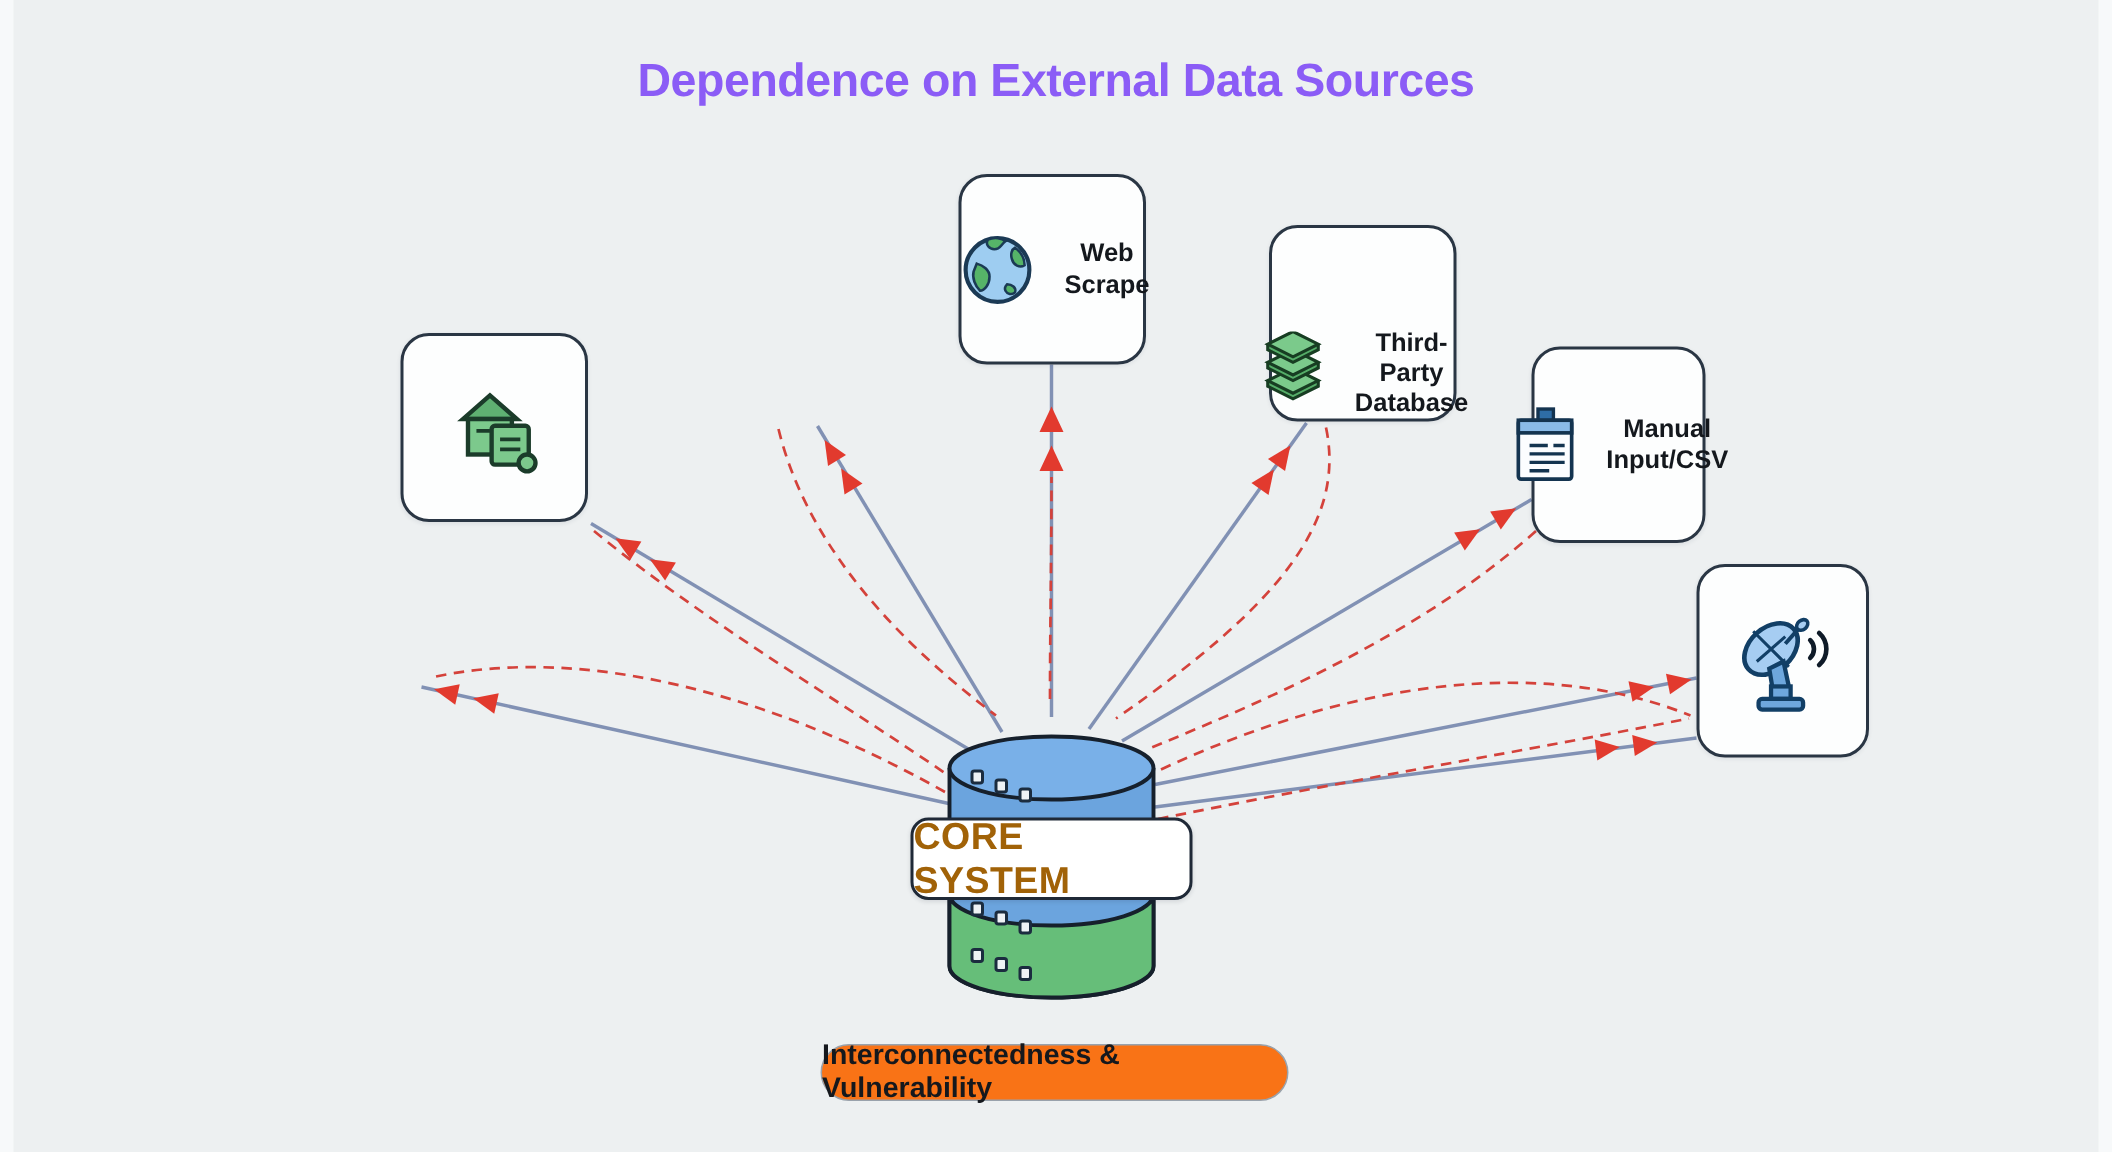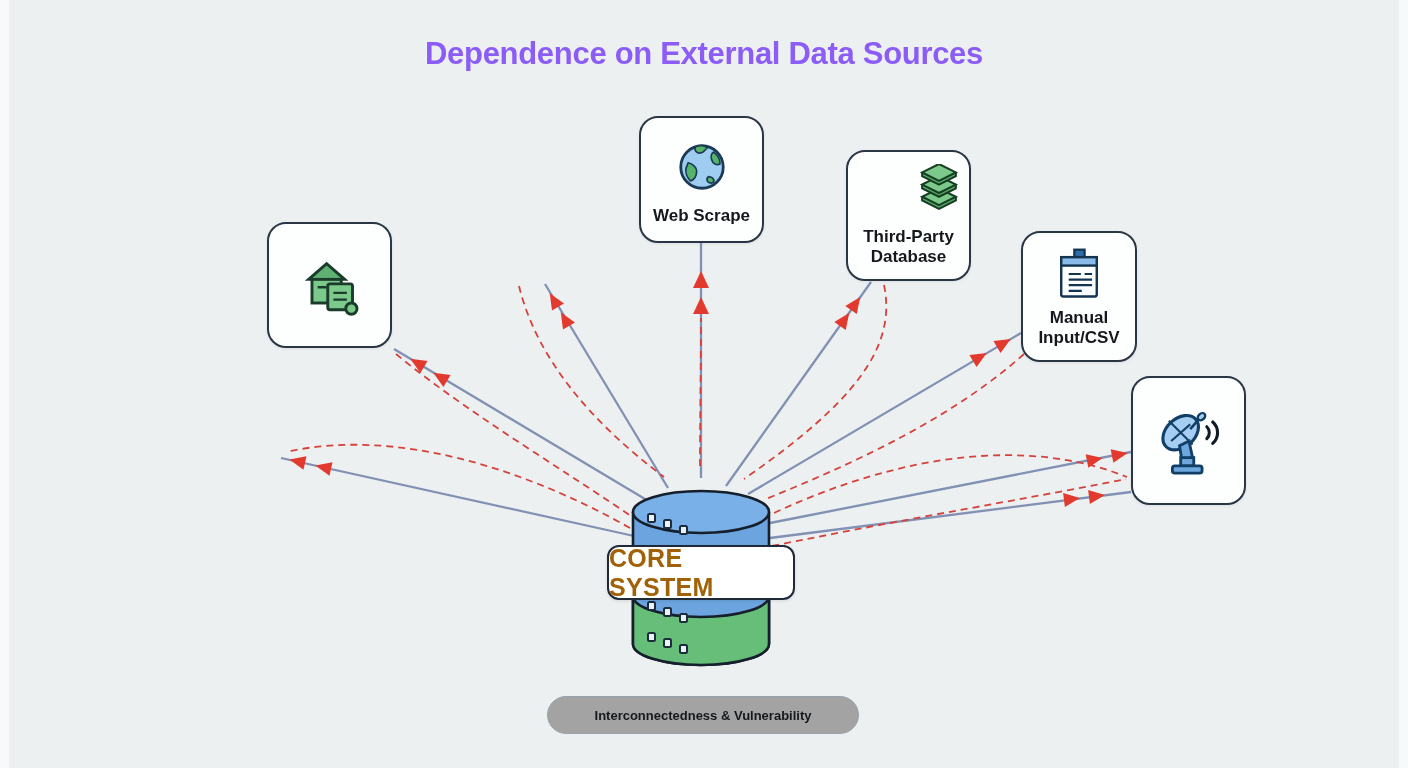--- a/index.html
+++ b/index.html
@@ -10,41 +10,41 @@
   }
   .edge-strip{position:absolute;top:0;bottom:0;width:9px;background:#f7f9fa;}
   .title{
     position:absolute; left:0; top:36px; width:100%; text-align:center;
     font-size:31px; font-weight:700; color:#8b5cf6; letter-spacing:-0.3px;
   }
   svg.links{position:absolute; left:0; top:0; z-index:1;}
   .node{
     position:absolute; z-index:2; box-sizing:border-box;
     background:#fdfefe; border:2px solid #2a3644; border-radius:19px;
-    display:flex; flex-direction:column; align-items:center; justify-content:center;
+    display:flex; flex-direction:row; align-items:center; justify-content:center;
     gap:5px; box-shadow:0 1px 3px rgba(30,40,60,0.08);
   }
   .node-label{
     font-size:17px; font-weight:600; color:#14181d; text-align:center;
     line-height:1.18; padding:0 6px;
   }
   .core-label{
     position:absolute; z-index:3; box-sizing:border-box;
     left:607px; top:545px; width:188px; height:55px;
     background:#ffffff; border:2.5px solid #1f2937; border-radius:12px;
     display:flex; align-items:center; justify-content:center;
     font-size:25px; font-weight:700; color:#a16207; letter-spacing:0.3px;
     box-shadow:0 1px 3px rgba(30,40,60,0.12);
   }
   .caption-pill{
     position:absolute; z-index:3; box-sizing:border-box;
     left:547px; top:696px; width:312px; height:38px;
-    background:#a3a3a3; border:1.5px solid #99a2ac; border-radius:19px;
+    background:#f97316; border:1.5px solid #99a2ac; border-radius:19px;
     display:flex; align-items:center; justify-content:center;
-    font-size:13px; font-weight:600; color:#15181d;
+    font-size:19px; font-weight:600; color:#15181d;
   }
   .icon{flex:0 0 auto;}
 </style>
 </head>
 <body>
 
 <div class="canvas">
   <div class="edge-strip" style="left:0;"></div>
   <div class="edge-strip" style="right:0;"></div>
 

